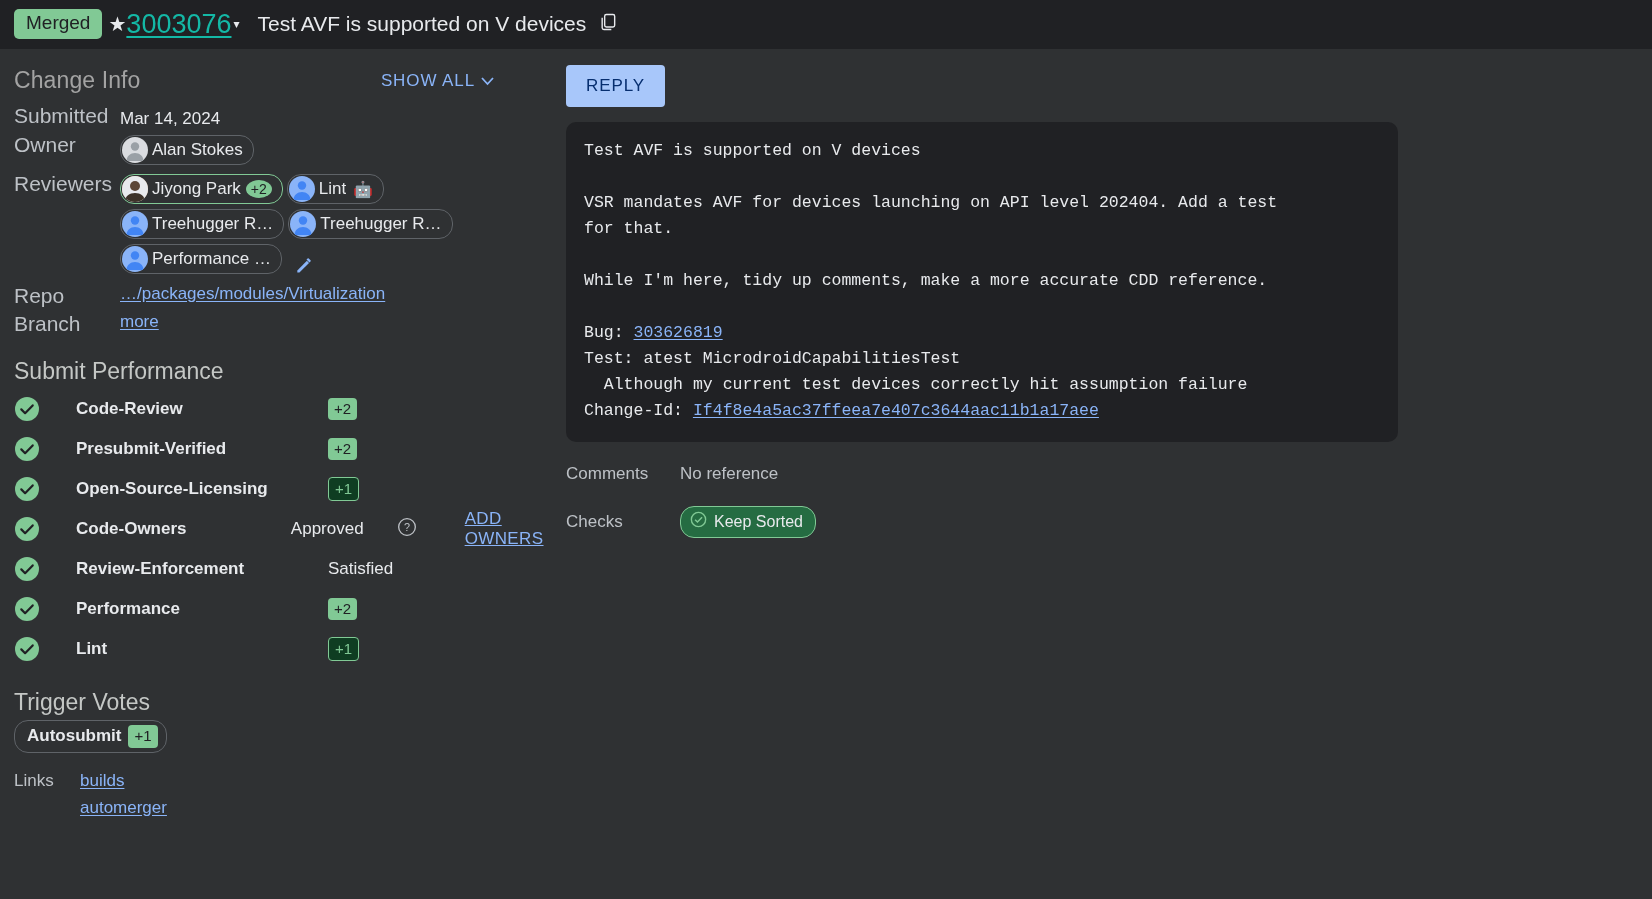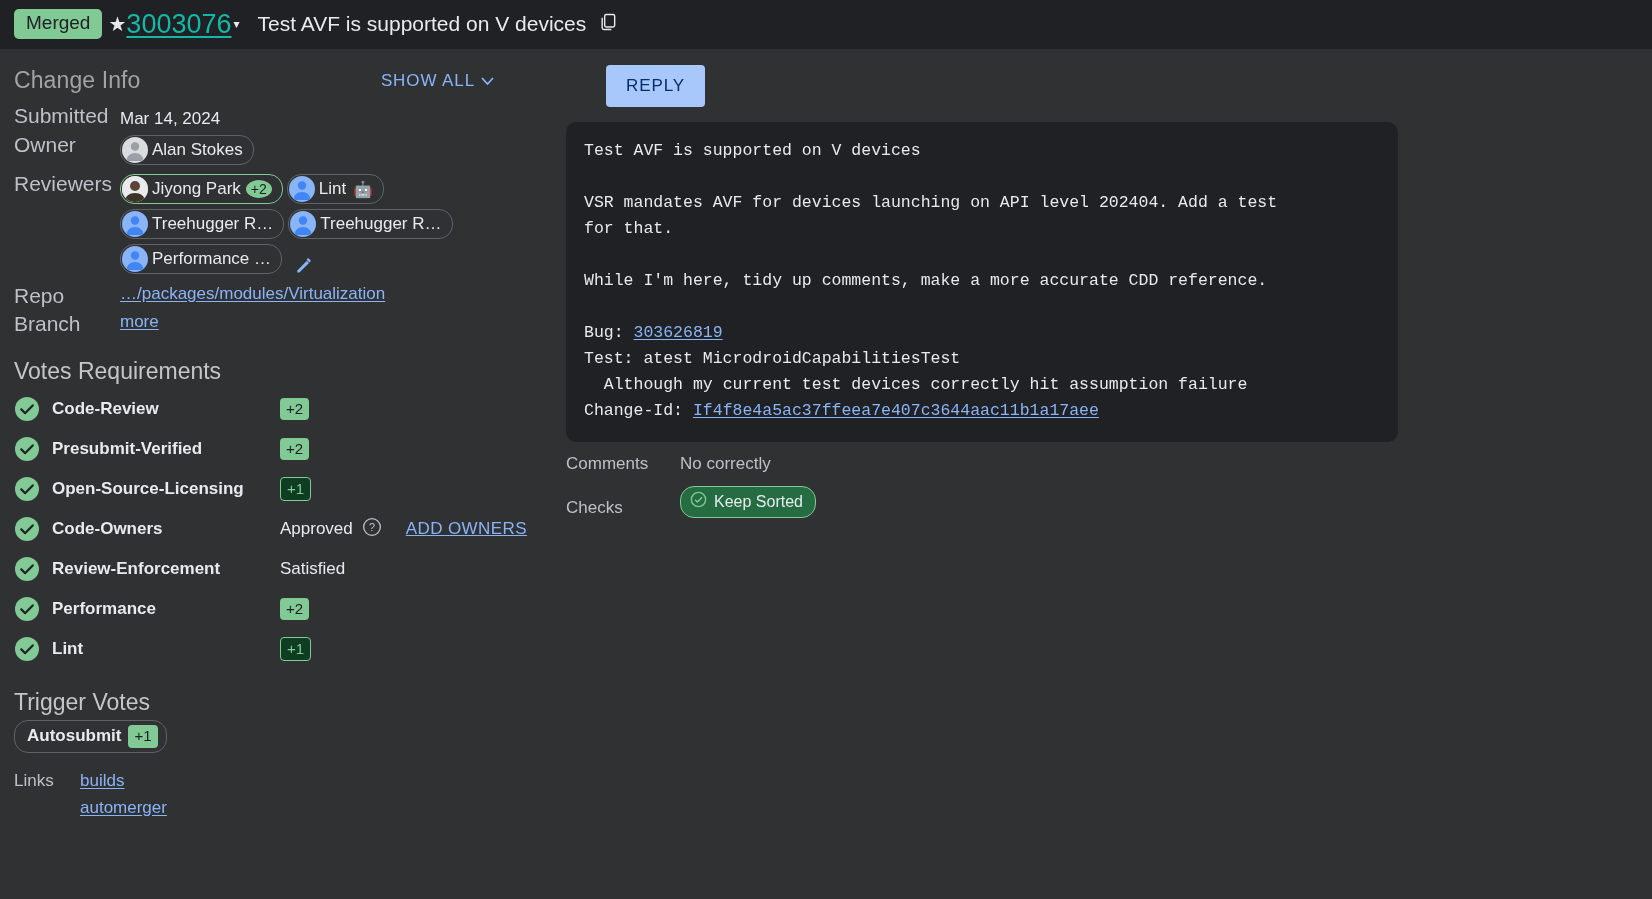--- a/index.html
+++ b/index.html
@@ -82,21 +82,21 @@
   .vote-round {
     background: #81c995; color: #202124; border-radius: 50%;
     font-size: 14px; padding: 2px 5px; margin-left: 5px; line-height: 1;
   }
   .bot-emoji { margin-left: 7px; font-size: 16px; }
   .pencil { margin-left: 8px; vertical-align: middle; }
 
   .subsec {
     font-size: 23px; color: #c4c7c5; margin: 20px 0 4px 0;
   }
-  .req-row { display: flex; align-items: center; height: 40px; }
+  .req-row { display: flex; align-items: center; height: 40px; gap: 24px; }
   .check-circle { width: 26px; height: 26px; margin-right: 12px; flex:0 0 auto;}
   .req-name { font-weight: bold; font-size: 17px; color: #e8eaed; width: 228px; }
   .badge {
     display: inline-block; font-size: 15px; border-radius: 4px;
     padding: 3px 6px; line-height: 1.1; font-weight: 400;
   }
   .badge.plus2 { background: #81c995; color: #202124; }
   .badge.plus1 { background: #0f3d22; color: #81c995; border: 1px solid #81c995; }
   .req-status { font-size: 17px; color: #e8eaed; }
   .q-icon { margin-left: 9px; vertical-align: -3px; }
@@ -108,32 +108,32 @@
     padding: 4px 8px 4px 12px; font-size: 17px; font-weight: bold;
     color: #e8eaed; background: #2f3133;
   }
   .links-row { display: flex; margin-top: 18px; }
   .links-lbl { color: #bdc1c6; font-size: 17px; width: 66px; }
   .links-list a { display: block; margin-bottom: 7px; }
 
   .reply-btn {
     background: #a8c7fa; color: #062e6f; border: none;
     font-size: 17px; letter-spacing: .9px; padding: 11px 20px;
-    border-radius: 4px; cursor: pointer; font-family: "Liberation Sans", sans-serif; margin-left: 40px;
+    border-radius: 4px; cursor: pointer; font-family: "Liberation Sans", sans-serif;
   }
   .msg-box {
     background: #202124; border-radius: 10px;
     margin-top: 15px; padding: 16px 18px 18px;
     width: 832px;
     font-family: "Liberation Mono", monospace;
     font-size: 16.5px; line-height: 26px;
     color: #e8eaed; white-space: pre-wrap;
   }
   .msg-box a { color: #8ab4f8; text-decoration: underline; text-underline-offset: 2px; }
-  .meta-row { display: flex; align-items: flex-end; margin-top: 12px; }
+  .meta-row { display: flex; align-items: center; margin-top: 22px; }
   .meta-lbl { color: #bdc1c6; font-size: 17px; width: 114px; }
   .meta-val { color: #bdc1c6; font-size: 17px; }
   .check-chip {
     display: inline-flex; align-items: center; gap: 7px;
     border: 1px solid #81c995; border-radius: 14px;
     background: #256c42; color: #e8eaed;
     padding: 4px 12px 5px 9px; font-size: 16px;
   }
 </style>
 </head>
@@ -245,21 +245,21 @@
         <td class="lbl">Repo</td>
         <td class="val"><a href="#" class="link">…/packages/modules/Virtualization</a></td>
       </tr>
       <tr>
         <td class="lbl">Branch</td>
         <td class="val"><a href="#" class="link">more</a></td>
       </tr>
     </tbody>
       </table>
 
-    <div class="subsec">Votes Requirements</div>
+    <div class="subsec">Submit Performance</div>
     <div id="requirements-container">
         <div class="req-row">
           <span class="check-circle"><svg width="26" height="26" viewBox="0 0 26 26">
               <circle cx="13" cy="13" r="12" fill="#81c995"></circle>
               <path d="M7.3 13.4l3.8 3.8 7.6-7.8" fill="none" stroke="#202124" stroke-width="2.2" stroke-linecap="round" stroke-linejoin="round"></path>
             </svg></span>
           <span class="req-name">Code-Review</span>
           <span class="badge plus2">+2</span>
         </div>
         <div class="req-row">
@@ -342,21 +342,21 @@
 
 <span>While I'm here, tidy up comments, make a more accurate CDD reference.</span>
 
 <span>Bug: </span><a href="#">303626819</a>
 <span>Test: atest MicrodroidCapabilitiesTest</span>
 <span>  Although my current test devices correctly hit assumption failure</span>
 <span>Change-Id: </span><a href="#">If4f8e4a5ac37ffeea7e407c3644aac11b1a17aee</a></div>
 
     <div class="meta-row">
       <span class="meta-lbl">Comments</span>
-      <span class="meta-val">No correctly</span>
+      <span class="meta-val">No reference</span>
     </div>
 
     <div class="meta-row">
       <span class="meta-lbl">Checks</span>
       <span class="check-chip">
         <span>
           <svg width="17" height="17" viewBox="0 0 20 20">
               <circle cx="10" cy="10" r="8.4" fill="none" stroke="#81c995" stroke-width="1.6"></circle>
               <path d="M6 10.2l2.8 2.8L14.2 7.4" fill="none" stroke="#81c995" stroke-width="1.7"></path>
             </svg>

